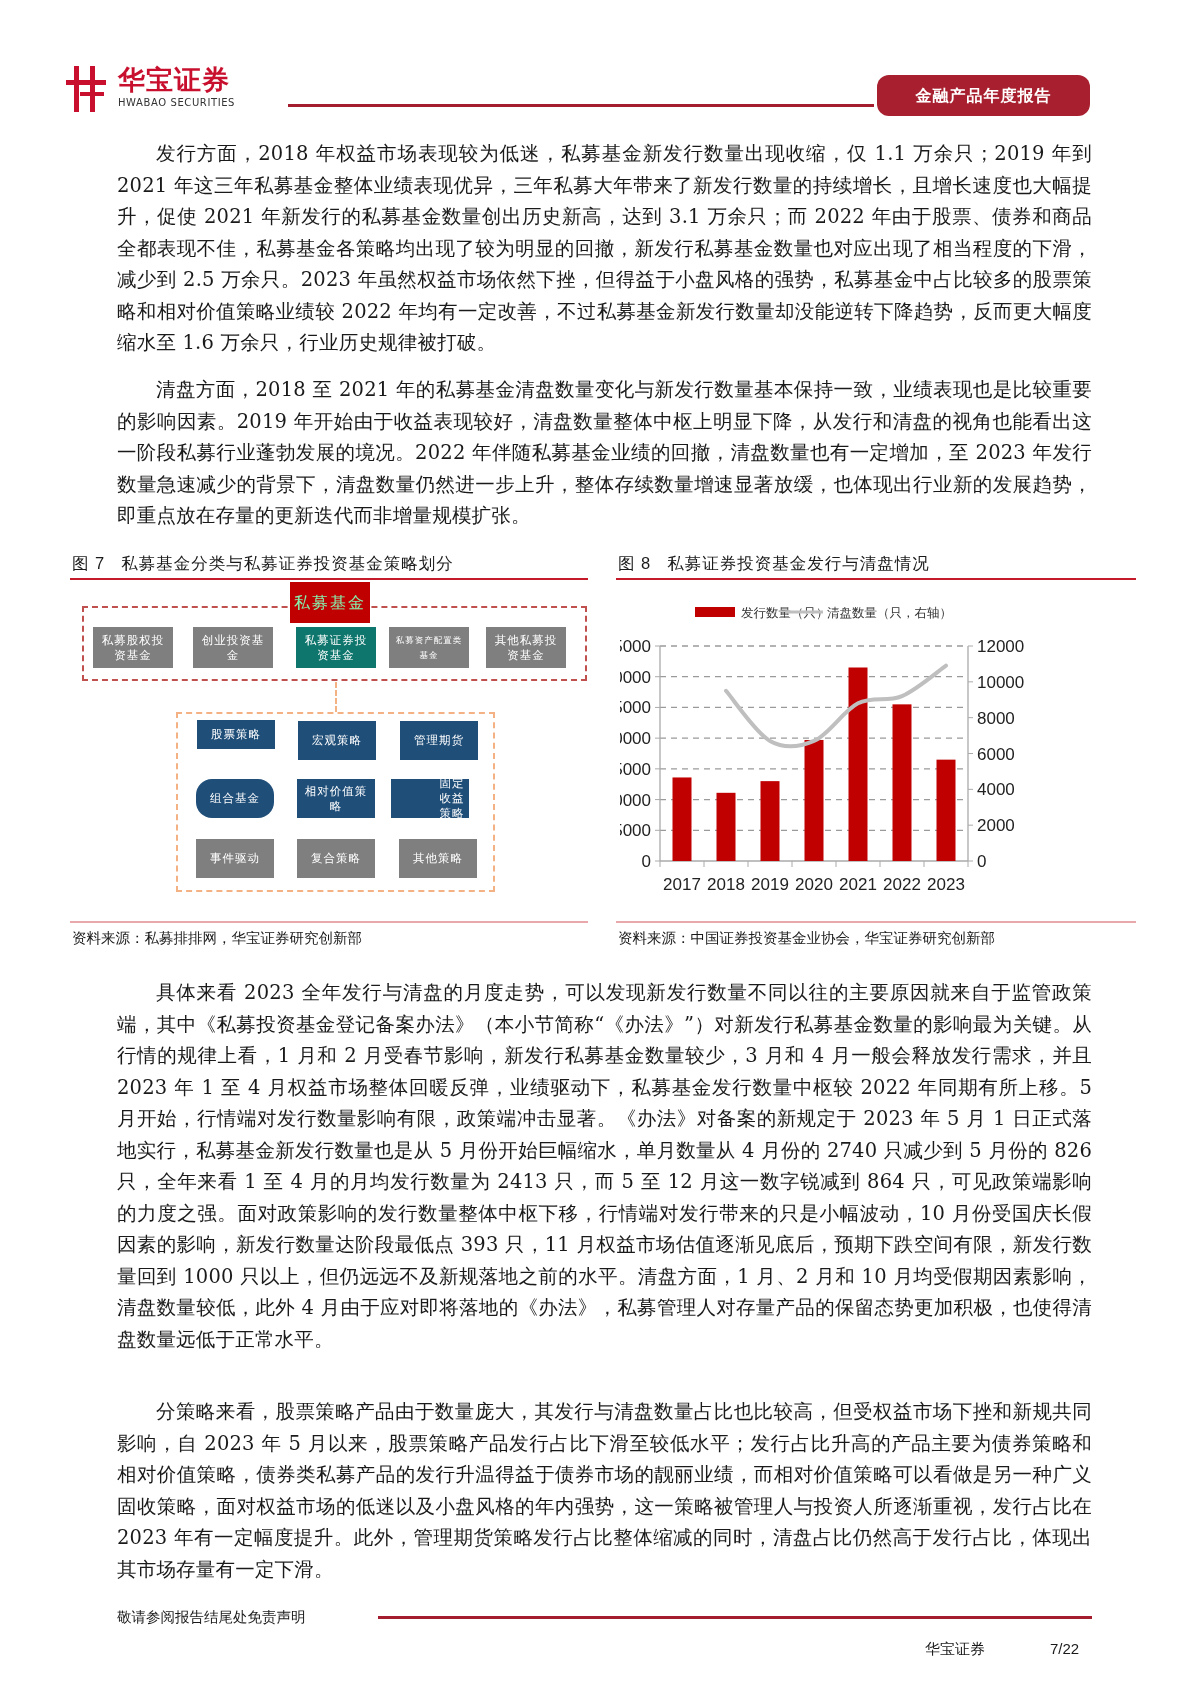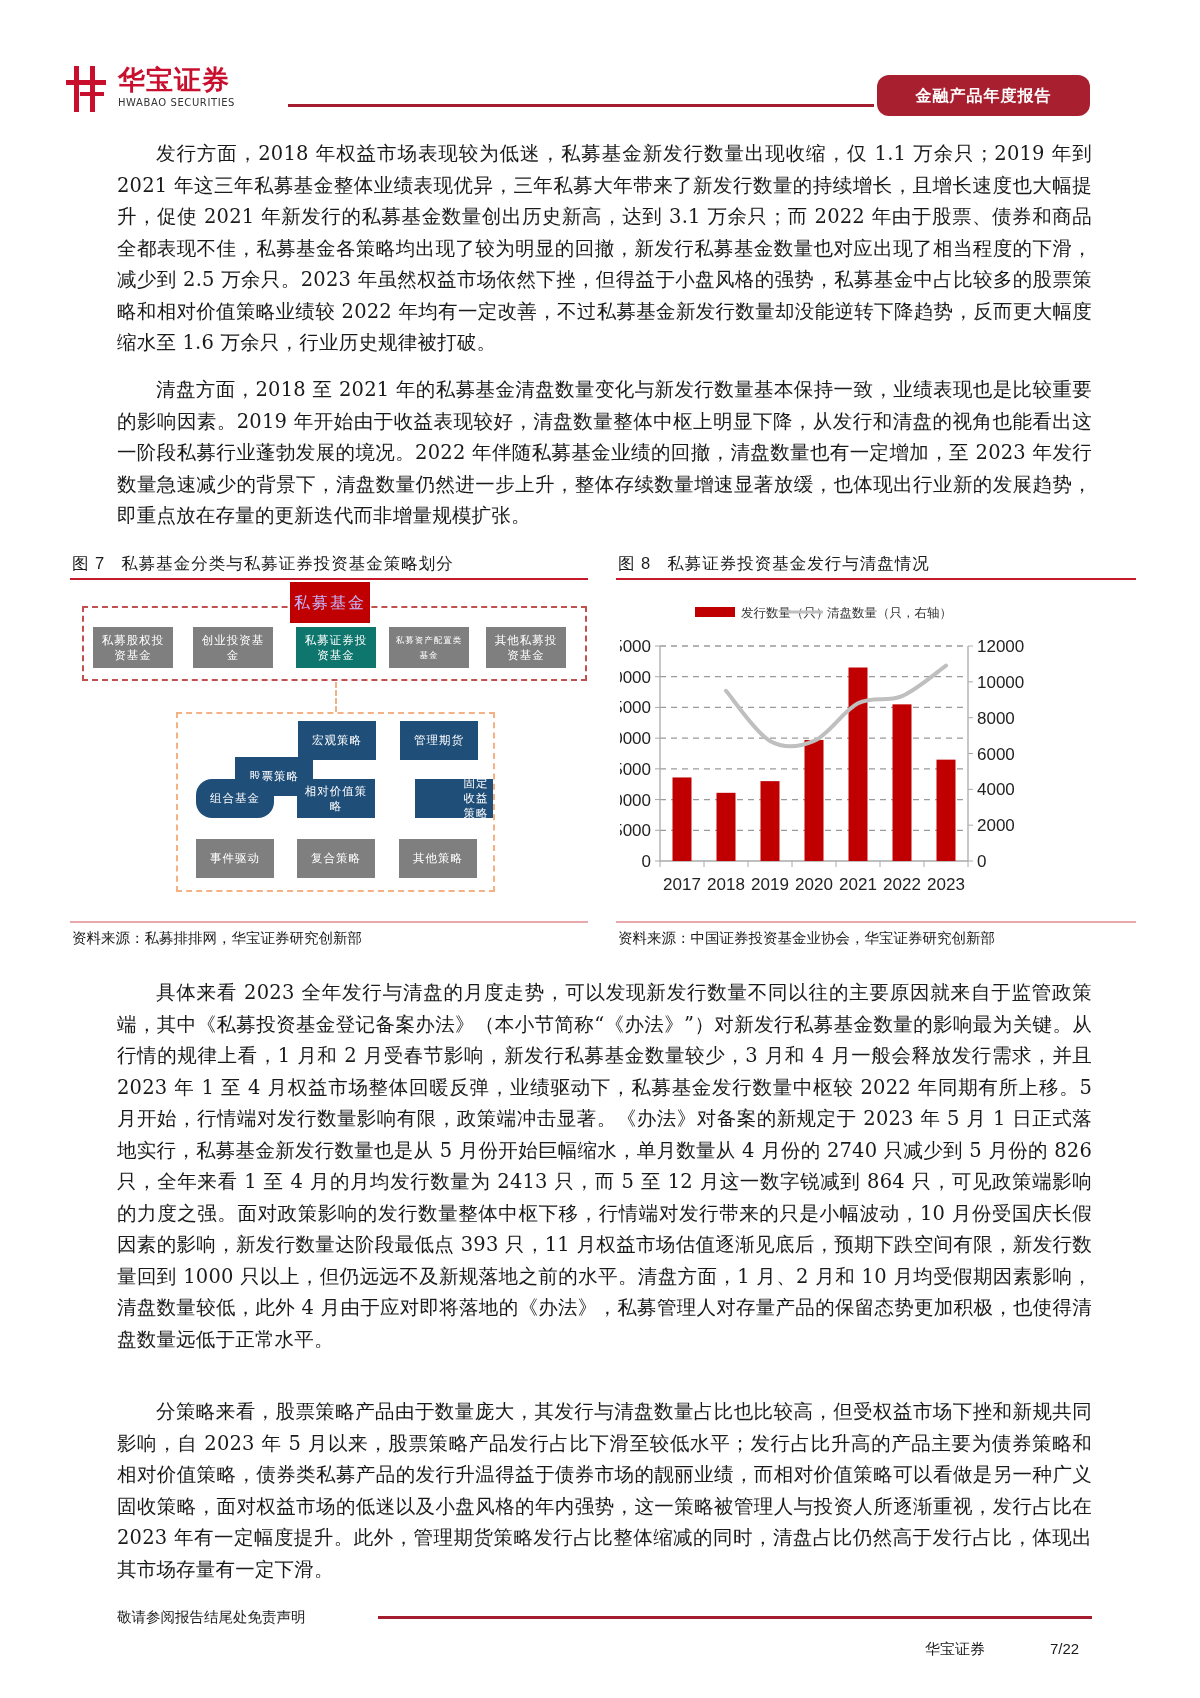--- a/index.html
+++ b/index.html
@@ -11,21 +11,21 @@
   .logo-en { position: absolute; left: 52px; top: 33px; font-family: "DejaVu Sans", sans-serif; font-size: 10px; color: #333; letter-spacing: 0.6px; }
   .header-line { position: absolute; left: 288px; top: 104px; width: 586px; height: 3px; background: #a31d2e; }
   .report-tag { position: absolute; left: 877px; top: 75px; width: 213px; height: 41px; background: #a8202f; color: #fff; font-size: 16px; font-weight: bold; text-align: center; line-height: 41px; letter-spacing: 1px; border-radius: 12px; }
   .para { position: absolute; left: 117px; width: 975px; font-size: 19.5px; line-height: 31.5px; text-align: justify; text-indent: 39px; letter-spacing: 0.2px; }
   .fig-title { position: absolute; font-size: 16.5px; top: 553px; letter-spacing: 1px; }
   .fig-title .num { font-family: "Liberation Sans", sans-serif; margin-right: 16px; }
   .fig-rule { position: absolute; top: 578px; height: 2px; background: #c41a2a; }
   .src-rule { position: absolute; top: 921px; height: 2px; background: #e8a8ac; }
   .source { position: absolute; top: 929px; font-size: 14.5px; }
   
-  .dg-top { position: absolute; left: 290px; top: 582px; width: 80px; height: 41px; background: #c00000; color: #c4b5fd; font-size: 16px; text-align: center; line-height: 41px; letter-spacing: 2px; }
+  .dg-top { position: absolute; left: 290px; top: 582px; width: 80px; height: 41px; background: #c00000; color: #86efac; font-size: 16px; text-align: center; line-height: 41px; letter-spacing: 2px; }
   .dg-outer { position: absolute; left: 82px; top: 606px; width: 505px; height: 75px; border: 2px dashed #c0504d; }
   .dg-box { position: absolute; height: 41px; color: #fff; font-size: 11.5px; text-align: center; display: flex; align-items: center; justify-content: center; line-height: 15px; letter-spacing: 1px; padding: 0 4px; }
   .dg-gray { background: #7f7f7f; }
   .dg-orange { background: #0f766e; }
   .dg-blue { background: #1f4e79; }
   .dg-conn { position: absolute; left: 335px; top: 682px; width: 0; height: 30px; border-left: 2px dashed #f4b183; }
   .dg-inner { position: absolute; left: 176px; top: 712px; width: 319px; height: 180px; border: 2px dashed #f4b183; }
   
   .chart { position: absolute; left: 620px; top: 590px; width: 480px; height: 320px; }
 </style>
@@ -58,26 +58,26 @@
 <div>
   <div class="dg-outer"></div>
   <div class="dg-top">私募基金</div>
   <div class="dg-box dg-gray" style="left:93px;top:627px;width:80px;">私募股权投资基金</div>
   <div class="dg-box dg-gray" style="left:193px;top:627px;width:80px;">创业投资基金</div>
   <div class="dg-box dg-orange" style="left:296px;top:627px;width:80px;">私募证券投资基金</div>
   <div class="dg-box dg-gray" style="left:389px;top:627px;width:80px;font-size:8.5px;">私募资产配置类基金</div>
   <div class="dg-box dg-gray" style="left:486px;top:627px;width:80px;">其他私募投资基金</div>
   <div class="dg-conn"></div>
   <div class="dg-inner"></div>
-  <div class="dg-box dg-blue" style="left:197px;top:757px;width:78px;height:39px;margin-left:38px;">股票策略</div>
+  <div class="dg-box dg-blue" style="left:197px;top:720px;width:78px;height:29px;">股票策略</div>
   <div class="dg-box dg-blue" style="left:298px;top:721px;width:78px;height:39px;">宏观策略</div>
   <div class="dg-box dg-blue" style="left:400px;top:721px;width:78px;height:39px;">管理期货</div>
   <div class="dg-box dg-blue" style="left:196px;top:779px;width:78px;height:39px;border-radius:16px;">组合基金</div>
   <div class="dg-box dg-blue" style="left:297px;top:779px;width:78px;height:39px;">相对价值策略</div>
-  <div class="dg-box dg-blue" style="left:415px;top:779px;width:78px;height:39px;padding-left:48px;">固定收益策略</div>
+  <div class="dg-box dg-blue" style="left:391px;top:779px;width:78px;height:39px;padding-left:48px;">固定收益策略</div>
   <div class="dg-box dg-gray" style="left:196px;top:839px;width:78px;height:39px;">事件驱动</div>
   <div class="dg-box dg-gray" style="left:297px;top:839px;width:78px;height:39px;">复合策略</div>
   <div class="dg-box dg-gray" style="left:399px;top:839px;width:78px;height:39px;">其他策略</div>
 </div>
 
 <div class="src-rule" style="left:70px;width:518px;"></div>
 <div class="source" style="left:72px;">资料来源：私募排排网，华宝证券研究创新部</div>
 
 <div class="fig-title" style="left:618px;">
   <span class="num">图 8</span><span>私募证券投资基金发行与清盘情况</span>

